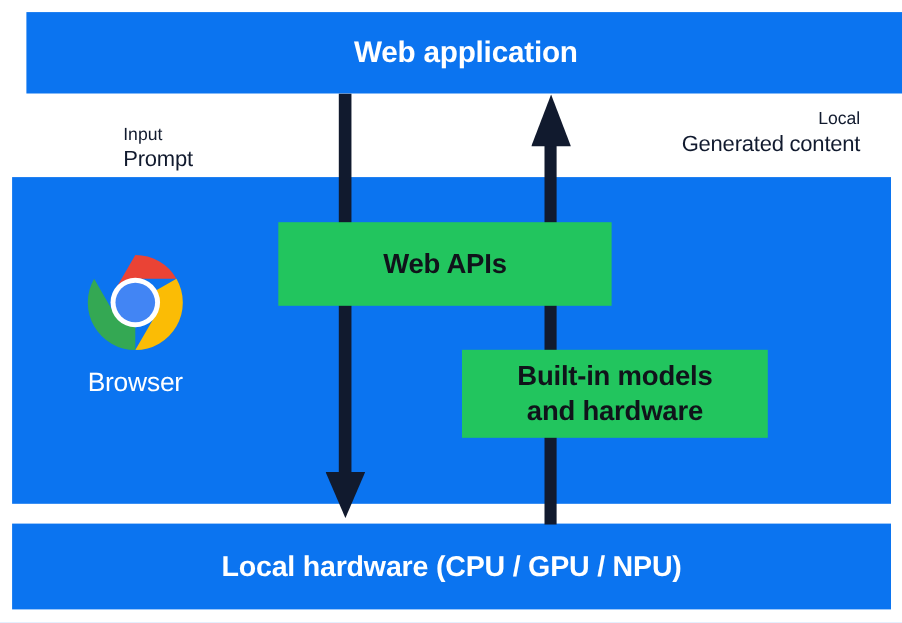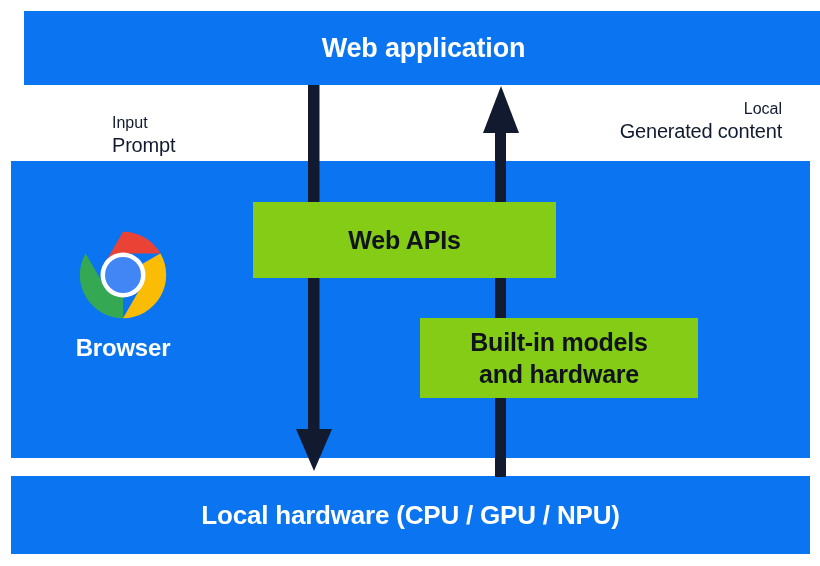--- a/index.html
+++ b/index.html
@@ -114,21 +114,21 @@
   }
   .arrow svg {
     display: block;
     width: 100%;
     height: 100%;
   }
 
   
   .yellow-box {
     position: absolute;
-    background: #84cc16;
+    background: #22c55e;
     color: #10131a;
     display: flex;
     align-items: center;
     justify-content: center;
     text-align: center;
     font-weight: bold;
     letter-spacing: -0.2px;
     line-height: 1.28;
   }
   #box-web-apis {
@@ -159,21 +159,21 @@
   #chrome-logo {
     width: 90px;
     height: 90px;
     margin: 0 auto;
     display: block;
   }
   #browser-caption {
     margin-top: 14px;
     color: #ffffff;
     font-size: 24px;
-    font-weight: bold;
+    font-weight: normal;
     letter-spacing: -0.2px;
     text-align: center;
   }
 </style>
 </head>
 <body>
 
 <div id="diagram">
 
   <div class="band" id="band-top">

